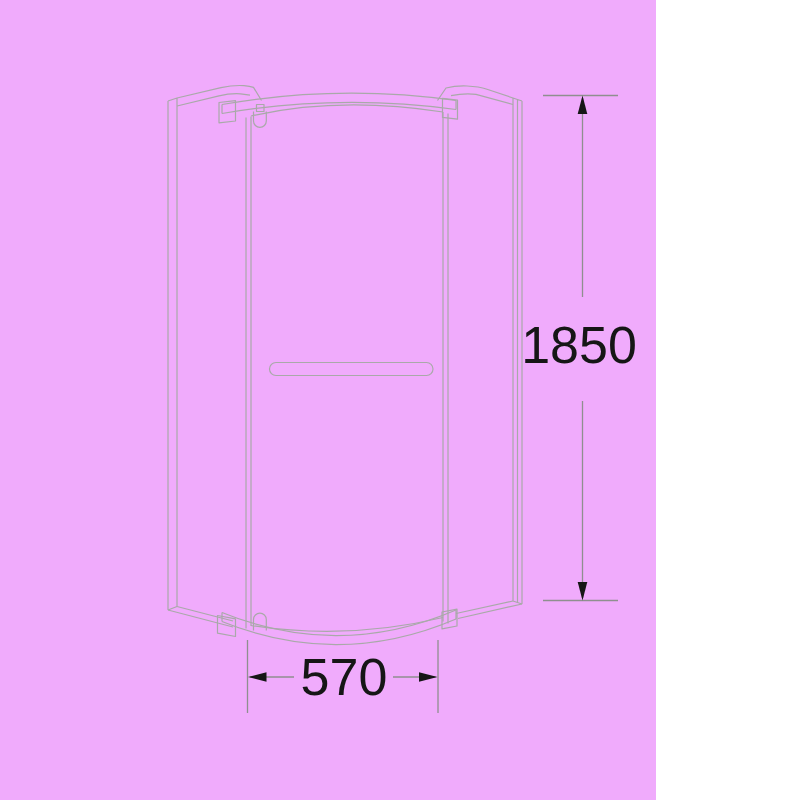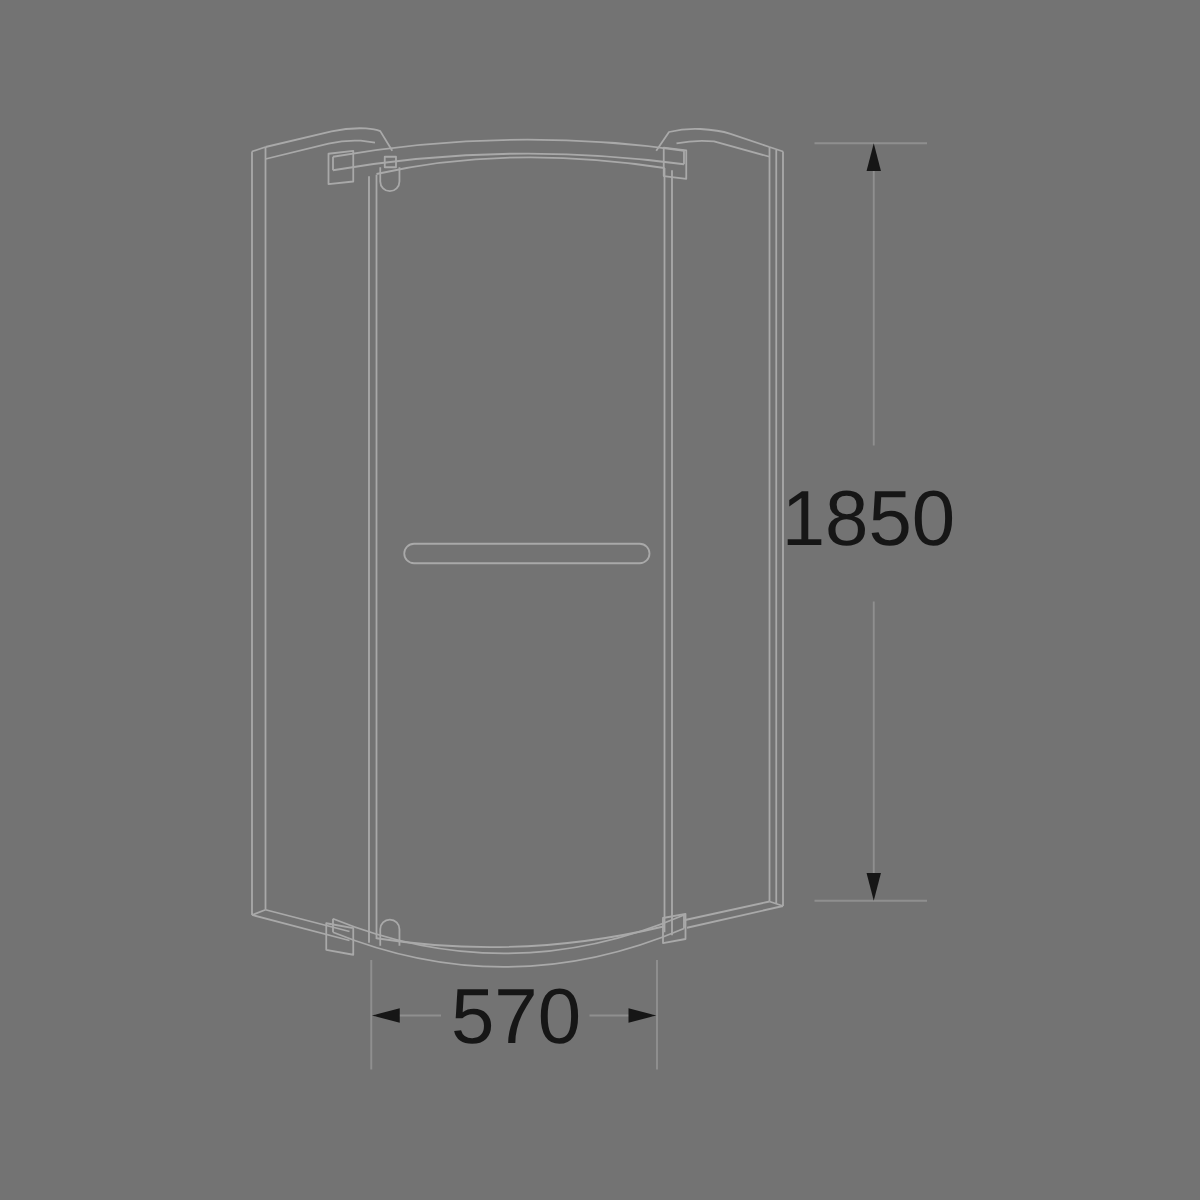--- a/index.html
+++ b/index.html
@@ -6,23 +6,23 @@
     margin: 0;
     padding: 0;
     background: #ffffff;
     width: 800px;
     height: 800px;
     overflow: hidden;
     font-family: "Liberation Sans", sans-serif;
   }
   #stage {
     position: relative;
-    width: 800px;
+    width: 656px;
     height: 800px;
-    background: #737373;
+    background: #f0abfc;
   }
   svg { display: block; }
   .draw {
     stroke: #a9a9a9;
     fill: none;
     stroke-width: 1.2;
     stroke-linejoin: round;
     stroke-linecap: butt;
   }
   .dimline {

